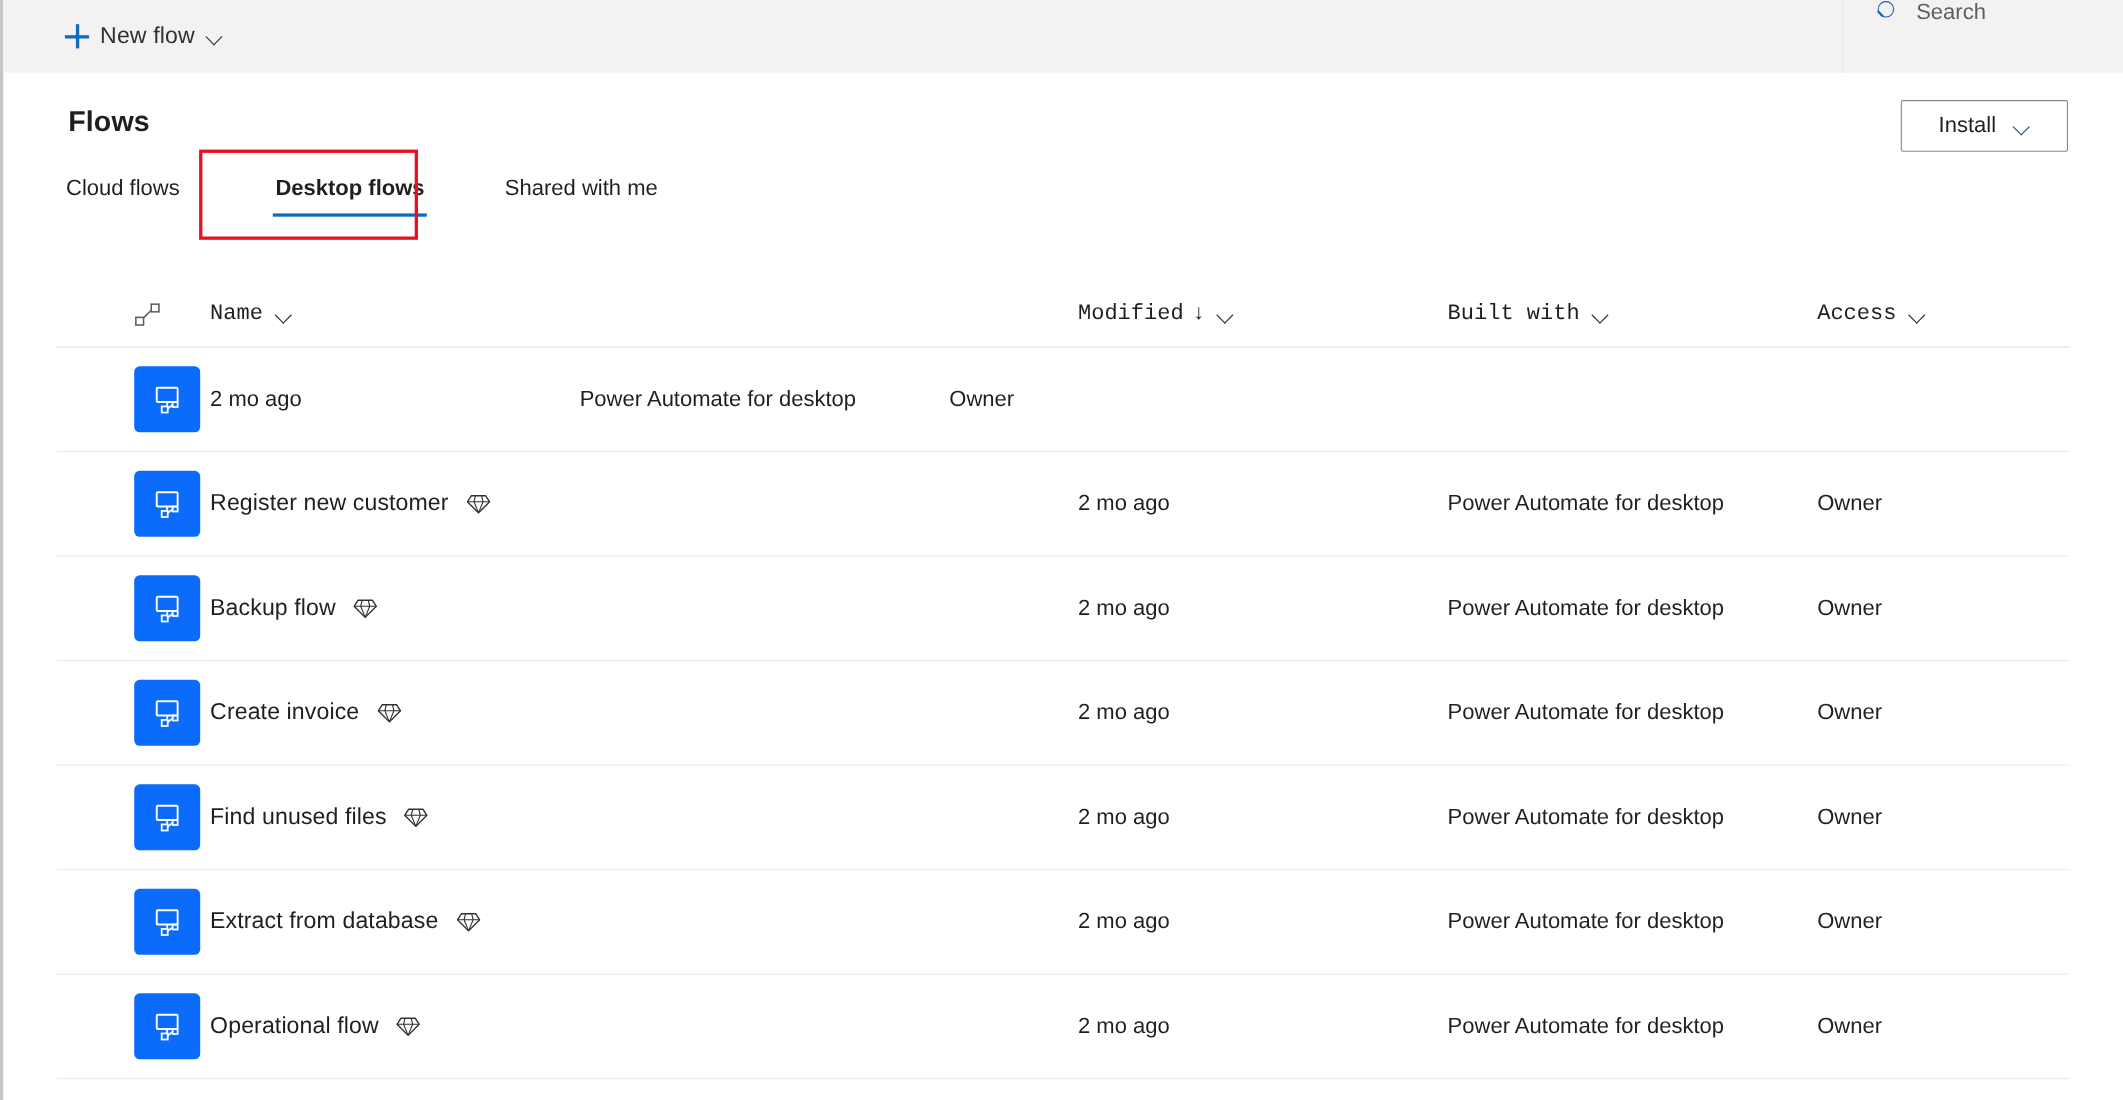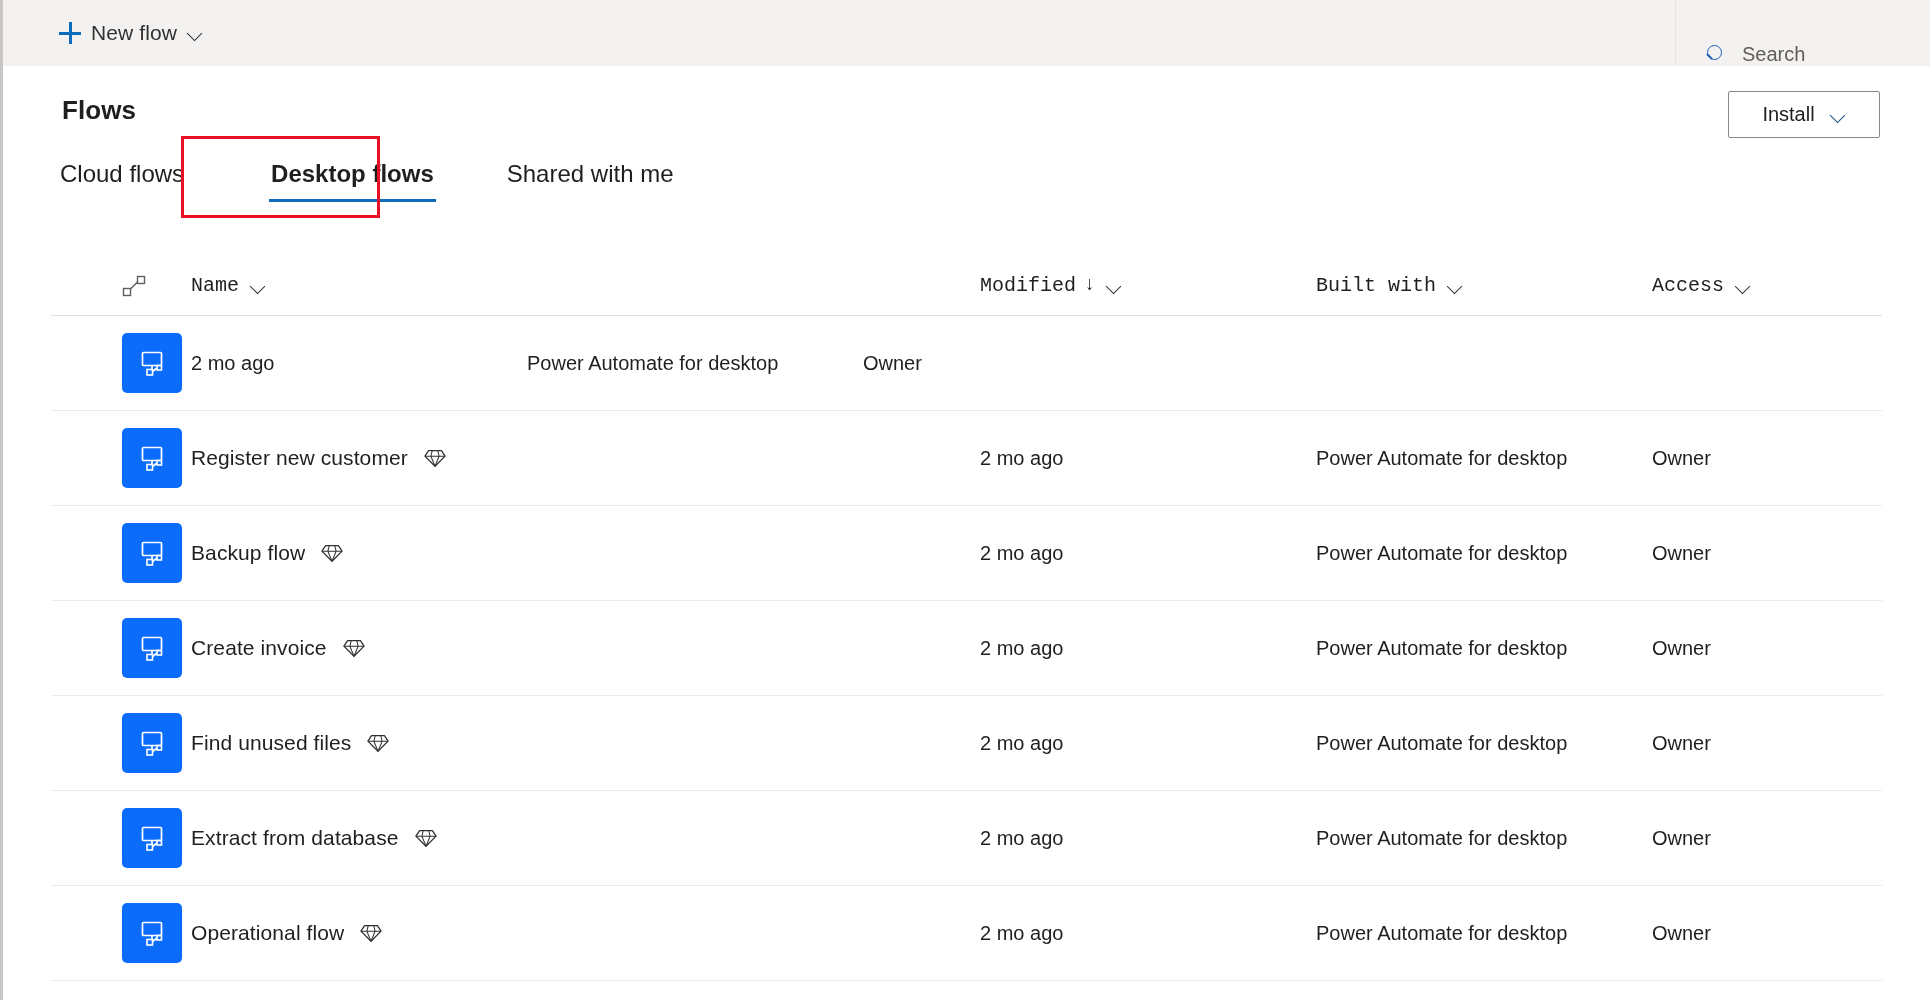--- a/index.html
+++ b/index.html
@@ -84,21 +84,21 @@
 
   .search-divider {
     width: 1px;
     height: 66px;
     background: #e6e4e2;
     flex: 0 0 auto;
   }
 
   .search-box {
     display: flex;
-    align-items: flex-end;
+    align-items: flex-start;
     gap: 16px;
     height: 66px;
     padding: 0 26px 0 28px;
     min-width: 254px;
     cursor: text;
   }
   .search-icon {
     width: 22px; height: 22px;
     position: relative;
     flex: 0 0 auto;
@@ -162,21 +162,21 @@
   .tabs {
     position: absolute;
     left: 0; top: 152px;
     width: 1927px;
     height: 64px;
     display: flex;
     align-items: flex-start;
   }
   .tab {
     position: relative;
-    font-size: 24px;
+    font-size: 20px;
     color: #201f1e;
     padding: 8px 2px 14px;
     cursor: pointer;
     white-space: nowrap;
     text-align: right;
   }
   .tab.selected {
     font-weight: bold;
     color: #201f1e;
   }

